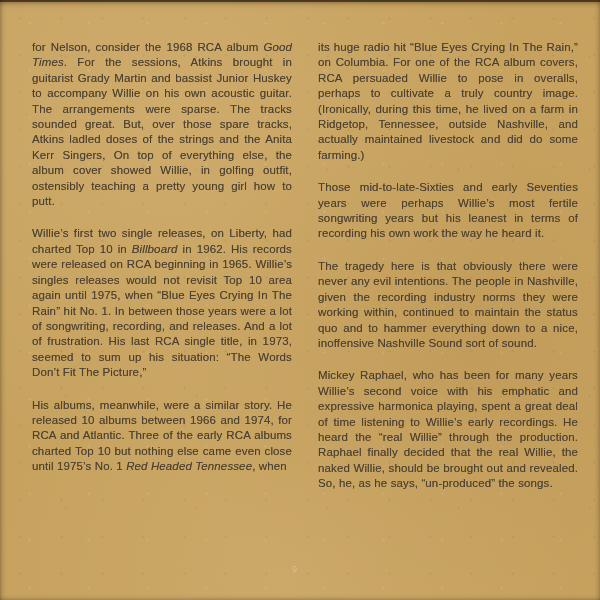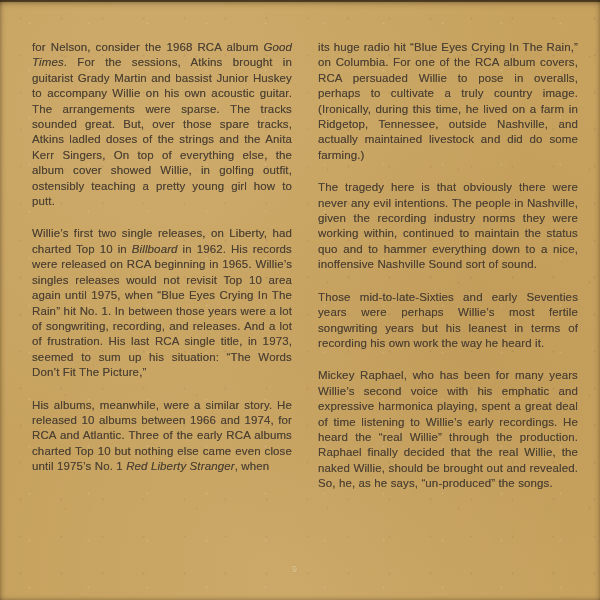--- a/index.html
+++ b/index.html
@@ -67,23 +67,23 @@
 </style>
 </head>
 <body>
 
 <div class="scan">
   <div class="edge-top"></div>
   <div class="columns">
     <div class="col">
         <p class="para"><span>for Nelson, consider the 1968 RCA album </span><em>Good Times</em><span>. For the sessions, Atkins brought in guitarist Grady Martin and bassist Junior Huskey to accompany Willie on his own acoustic guitar. The arrangements were sparse. The tracks sounded great. But, over those spare tracks, Atkins ladled doses of the strings and the Anita Kerr Singers, On top of everything else, the album cover showed Willie, in golfing outfit, ostensibly teaching a pretty young girl how to putt.</span></p>
         <p class="para"><span>Willie’s first two single releases, on Liberty, had charted Top 10 in </span><em>Billboard</em><span> in 1962. His records were released on RCA beginning in 1965. Willie’s singles releases would not revisit Top 10 area again until 1975, when “Blue Eyes Crying In The Rain” hit No. 1. In between those years were a lot of songwriting, recording, and releases. And a lot of frustration. His last RCA single title, in 1973, seemed to sum up his situation: “The Words Don’t Fit The Picture,”</span></p>
-        <p class="para"><span>His albums, meanwhile, were a similar story. He released 10 albums between 1966 and 1974, for RCA and Atlantic. Three of the early RCA albums charted Top 10 but nothing else came even close until 1975’s No. 1 </span><em>Red Liberty Stranger</em><span>, when</span></p>
+        <p class="para"><span>His albums, meanwhile, were a similar story. He released 10 albums between 1966 and 1974, for RCA and Atlantic. Three of the early RCA albums charted Top 10 but nothing else came even close until 1975’s No. 1 </span><em>Red Headed Tennessee</em><span>, when</span></p>
       </div>
     <div class="col">
         <p class="para"><span>its huge radio hit “Blue Eyes Crying In The Rain,” on Columbia. For one of the RCA album covers, RCA persuaded Willie to pose in overalls, perhaps to cultivate a truly country image. (Ironically, during this time, he lived on a farm in Ridgetop, Tennessee, outside Nashville, and actually maintained livestock and did do some farming.)</span></p>
+        <p class="para"><span>Those mid-to-late-Sixties and early Seventies years were perhaps Willie’s most fertile songwriting years but his leanest in terms of recording his own work the way he heard it.</span></p>
         <p class="para"><span>The tragedy here is that obviously there were never any evil intentions. The people in Nashville, given the recording industry norms they were working within, continued to maintain the status quo and to hammer everything down to a nice, inoffensive Nashville Sound sort of sound.</span></p>
-        <p class="para"><span>Those mid-to-late-Sixties and early Seventies years were perhaps Willie’s most fertile songwriting years but his leanest in terms of recording his own work the way he heard it.</span></p>
         <p class="para"><span>Mickey Raphael, who has been for many years Willie’s second voice with his emphatic and expressive harmonica playing, spent a great deal of time listening to Willie’s early recordings. He heard the “real Willie” through the production. Raphael finally decided that the real Willie, the naked Willie, should be brought out and revealed. So, he, as he says, “un-produced” the songs.</span></p>
       </div>
   </div>
   <div class="pageno">9</div>
 </div>
 
 </body></html>

